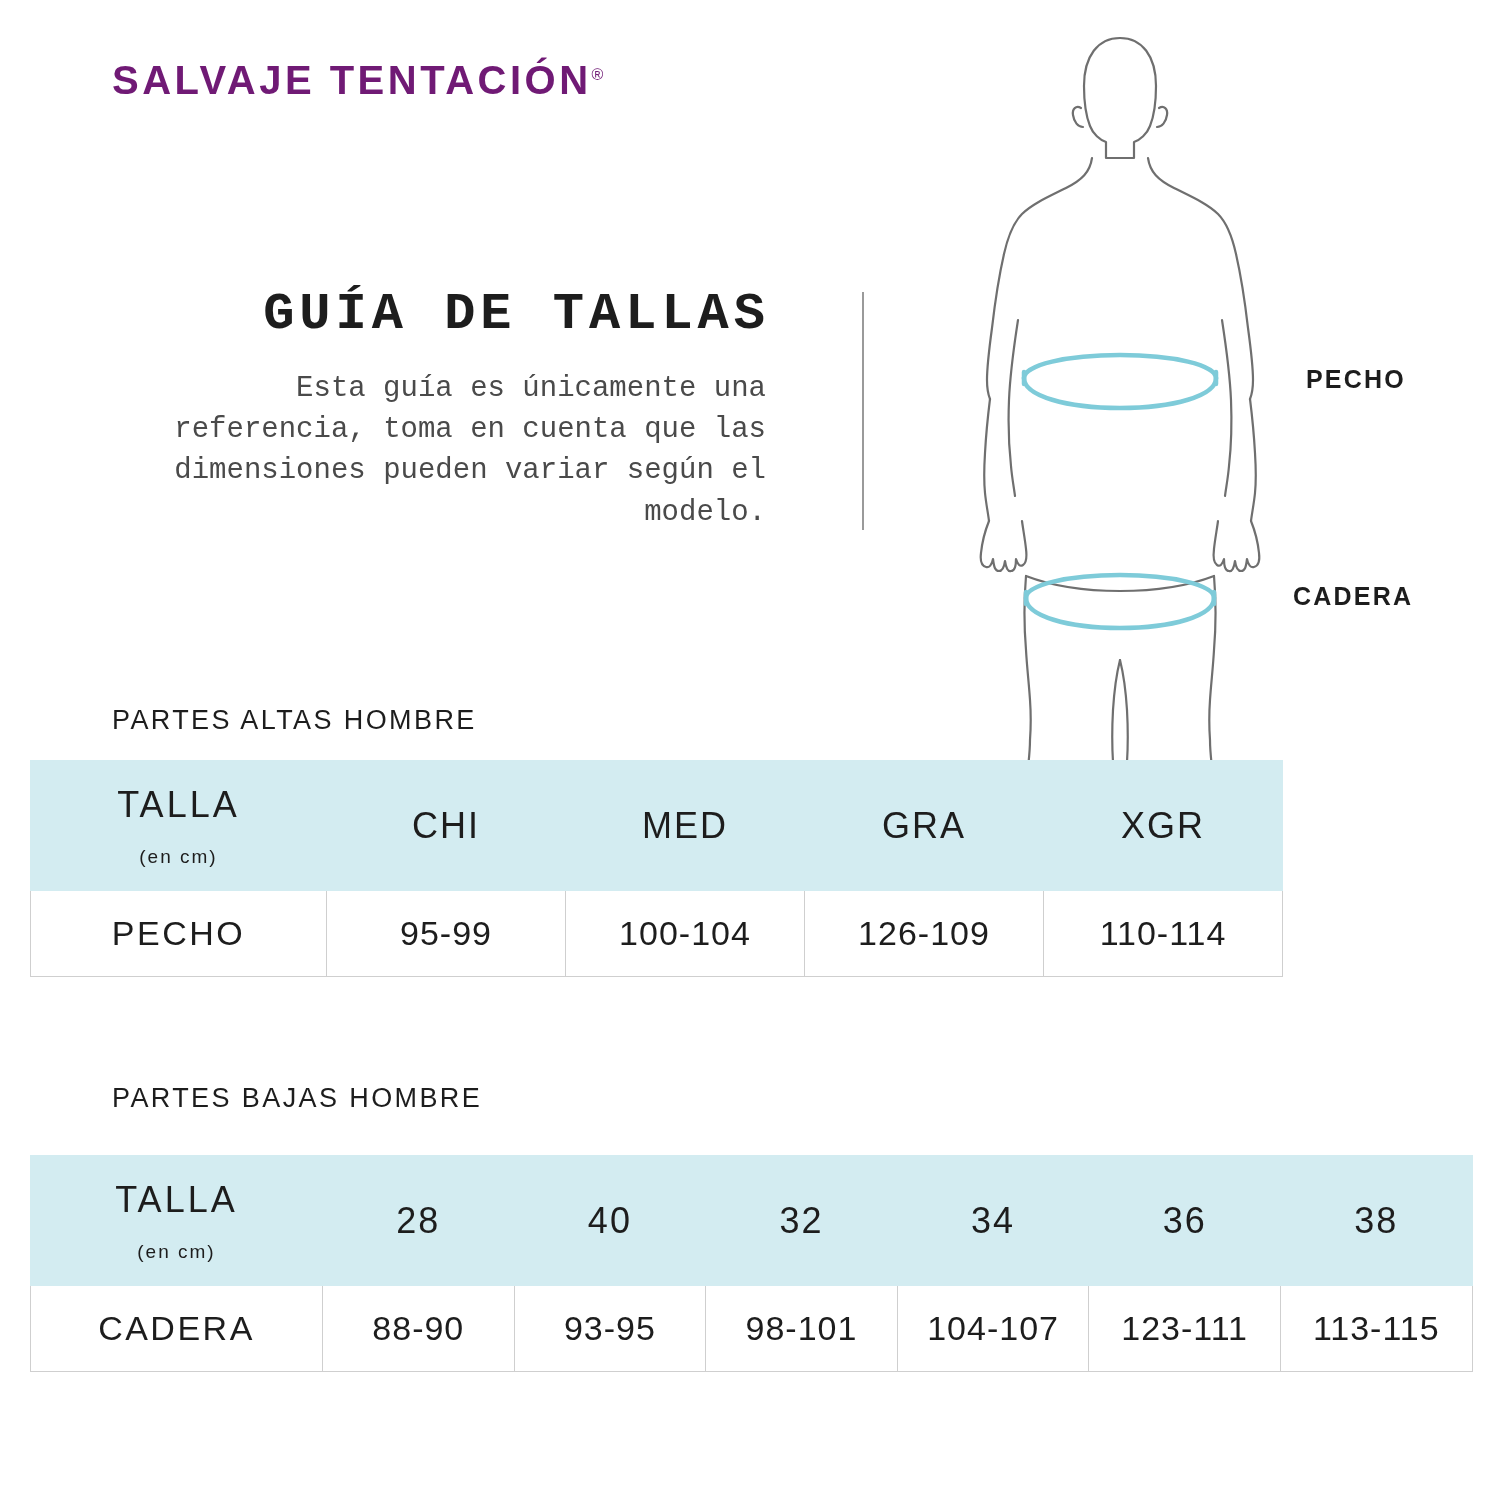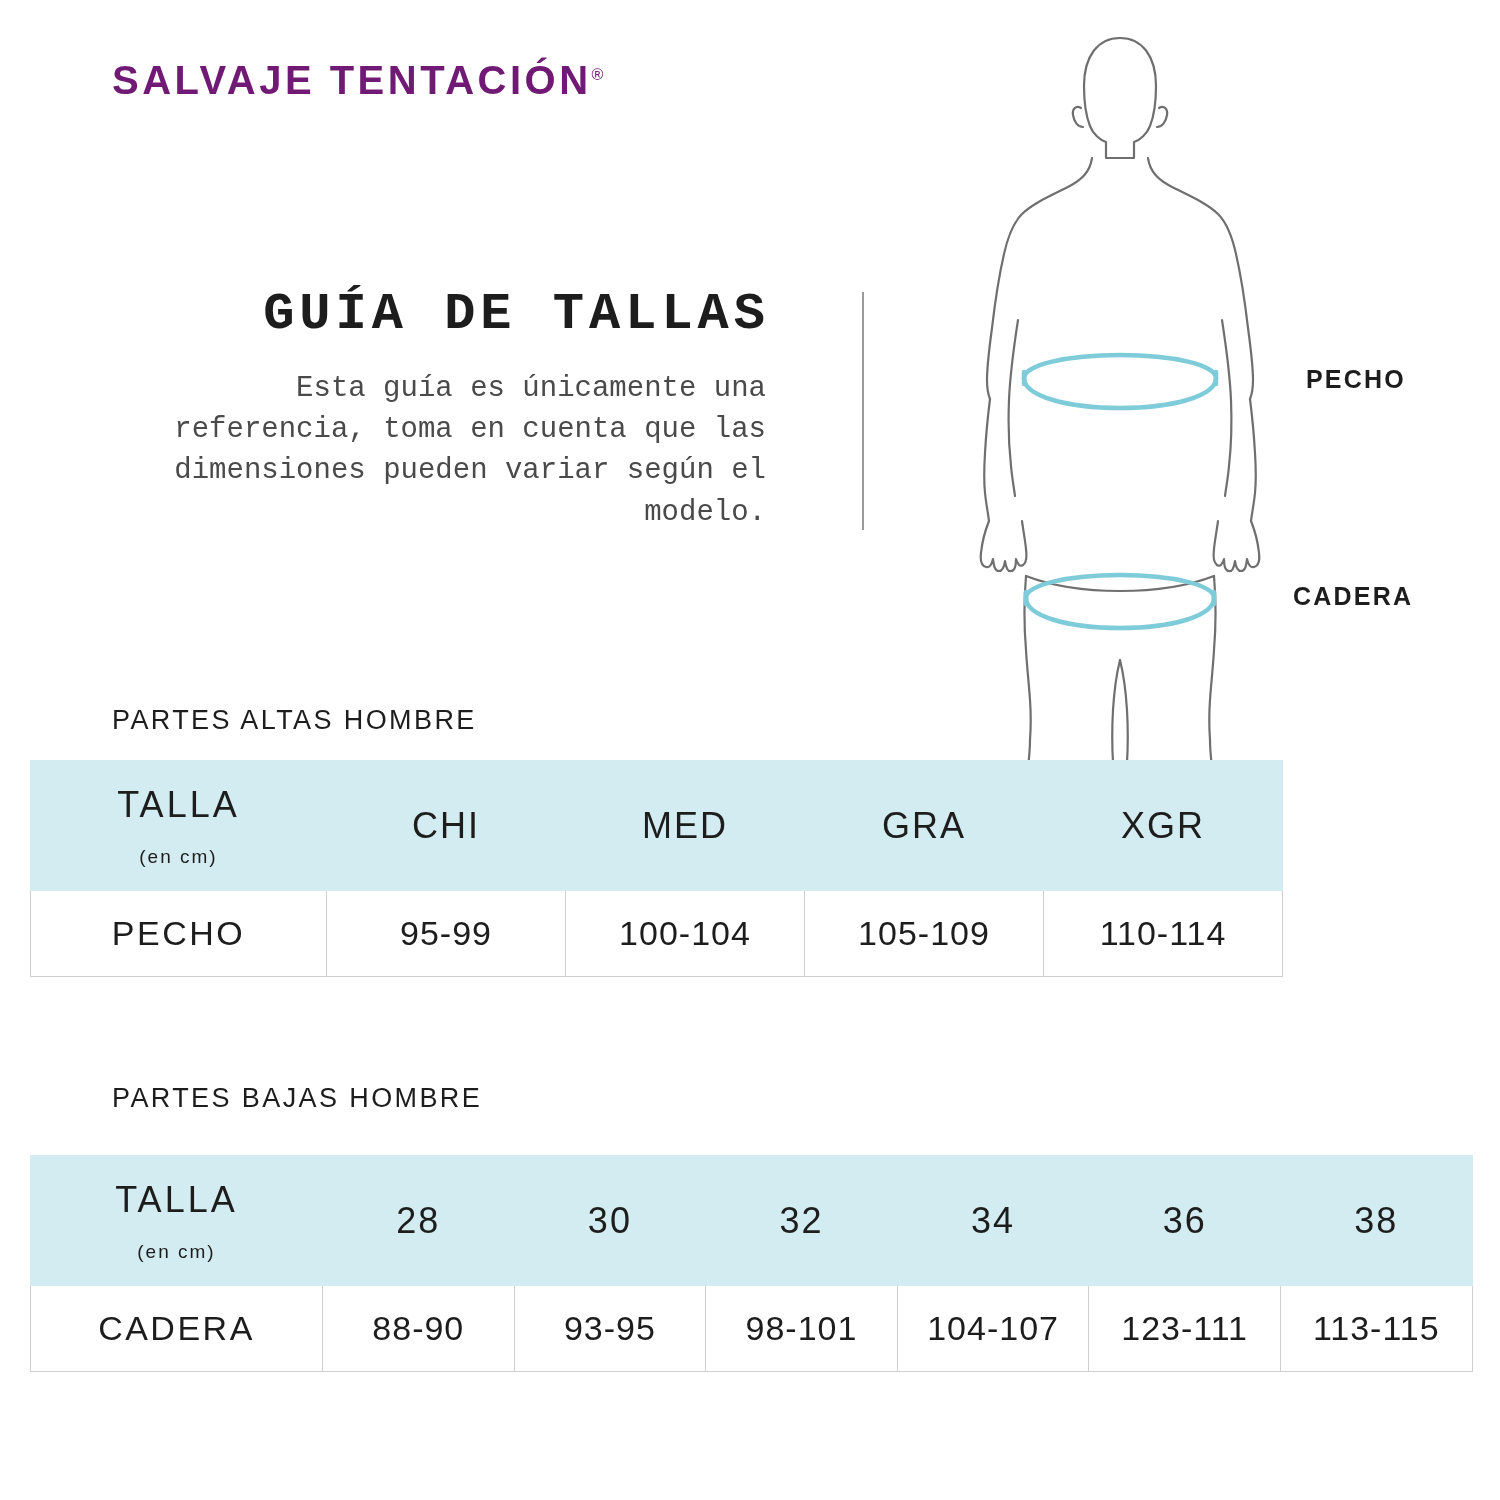--- a/index.html
+++ b/index.html
@@ -248,21 +248,21 @@
         <td>MED</td>
         <td>GRA</td>
         <td>XGR</td>
       </tr>
     </thead>
     <tbody>
       <tr>
         <td class="row-label">PECHO</td>
         <td>95-99</td>
         <td>100-104</td>
-        <td>105-109</td>
+        <td>126-109</td>
         <td>110-114</td>
       </tr>
     </tbody>
   </table>
 
   <div class="section-title title-bajas">PARTES BAJAS HOMBRE</div>
 
   <table class="size-table" id="table-bajas">
     <colgroup>
       <col class="c0">
@@ -273,21 +273,21 @@
         <col class="cx">
         <col class="cx">
     </colgroup>
     <thead>
       <tr>
         <td class="head-label">
           <span>TALLA</span>
           <span class="sub">(en cm)</span>
         </td>
         <td>28</td>
-        <td>30</td>
+        <td>40</td>
         <td>32</td>
         <td>34</td>
         <td>36</td>
         <td>38</td>
       </tr>
     </thead>
     <tbody>
       <tr>
         <td class="row-label">CADERA</td>
         <td>88-90</td>

